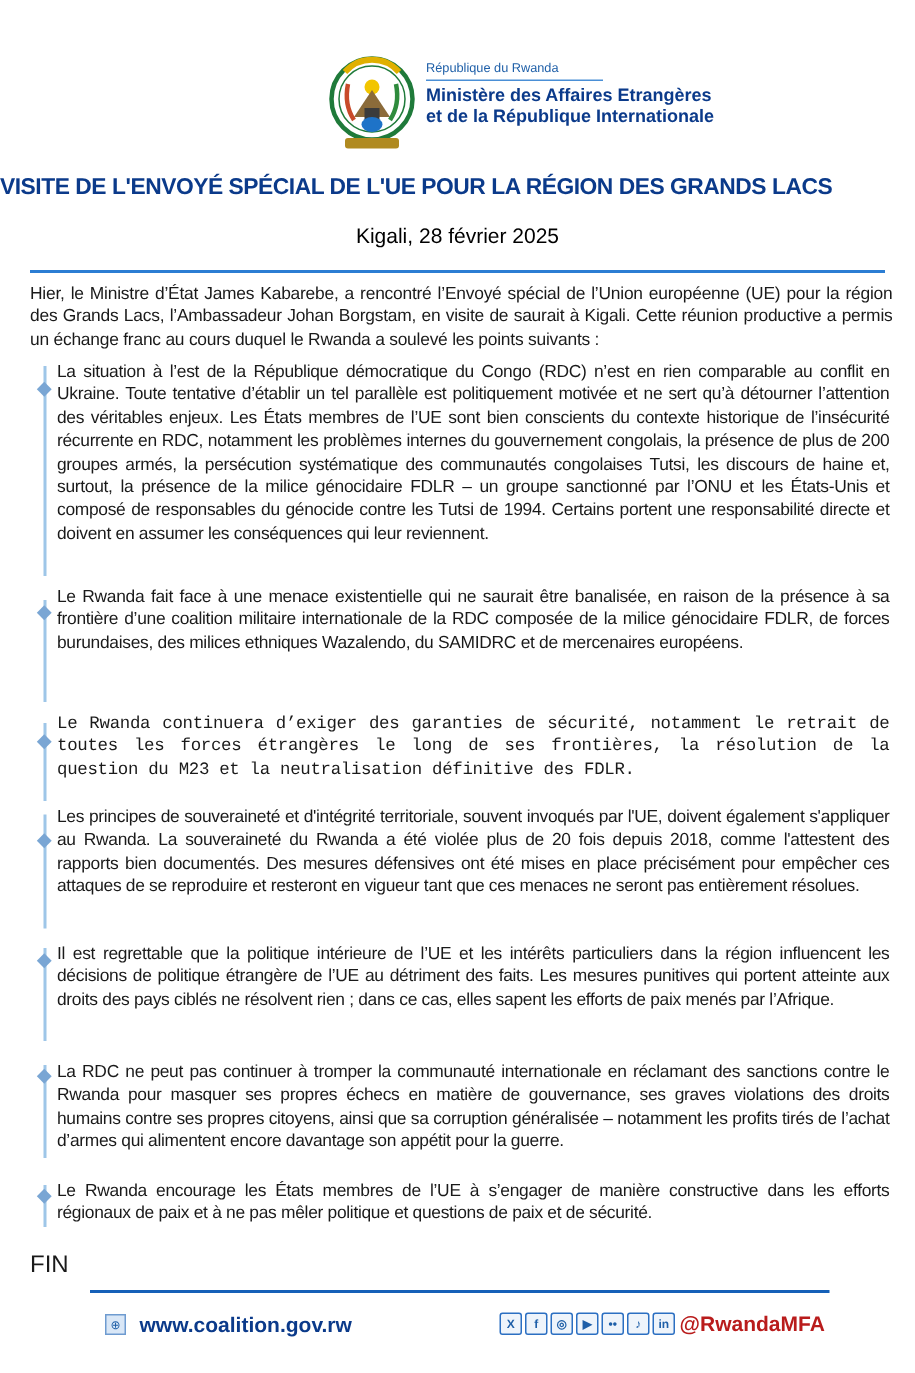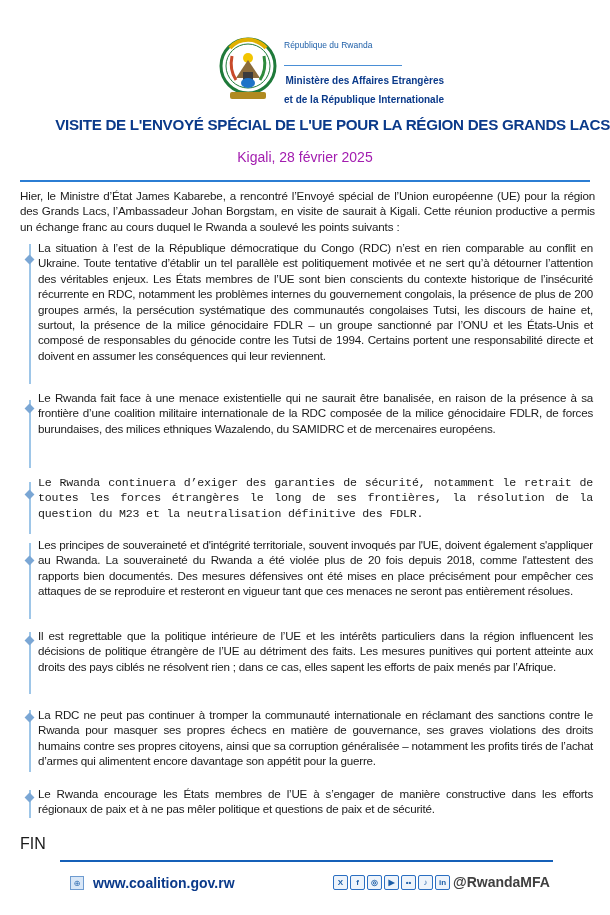--- a/index.html
+++ b/index.html
@@ -1,48 +1,48 @@
 <!DOCTYPE html>
 <html><head>
 <meta charset="utf-8">
 <style>
   html, body { margin:0; padding:0; background:#ffffff; }
   body { width:610px; height:915px; position:relative; overflow:hidden;
          font-family:"Liberation Sans", sans-serif; color:#1a1a1a; }
   .header { position:absolute; left:0; top:28px; width:610px; height:80px; }
   .emblem { position:absolute; left:218px; top:8px; width:60px; height:66px; }
   .header-text { position:absolute; left:284px; top:12px; }
-  .republic { font-size:8.5px; color:#1e5fa8; line-height:10px; padding-bottom:15px;
+  .republic { font-size:8.5px; color:#1e5fa8; line-height:10px; padding-bottom:3px;
               border-bottom:1px solid #4a8fd6; width:118px; }
-  .ministry { font-size:10px; font-weight:bold; color:#0b3a8a; line-height:9px; margin-top:10px;text-align:right; }
-  .title { position:absolute; left:0; top:116px; width:610px; text-align:right;
+  .ministry { font-size:12px; font-weight:bold; color:#0b3a8a; line-height:9px; margin-top:5px; }
+  .title { position:absolute; left:0; top:116px; width:610px; text-align:left;
            font-size:15.2px; font-weight:bold; color:#0b3a8a; letter-spacing:-0.3px;
            font-family:"Liberation Sans Narrow","Liberation Sans", sans-serif; }
   .date { position:absolute; left:0; top:149px; width:610px; text-align:center;
-          font-size:14px; color:#a21caf; }
+          font-size:14px; color:#000000; }
   .top-rule { position:absolute; left:20px; top:180px; width:570px; height:2px; background:#2b7dd3; }
   .intro { position:absolute; left:20px; top:188px; width:575px; font-size:11.6px;
            line-height:15.4px; text-align:justify; letter-spacing:-0.15px; }
   .point { position:absolute; left:38px; width:555px; font-size:11.6px; line-height:15.4px;
            text-align:justify; letter-spacing:-0.2px; }
   .vline { position:absolute; left:29px; width:2px; background:#9ec6e8; }
   .diamond { position:absolute; left:26px; width:7px; height:7px; background:#7aa6d4;
              transform:rotate(45deg); }
   .fin { position:absolute; left:20px; top:835px; font-size:16px; }
   .foot-rule { position:absolute; left:60px; top:860px; width:493px; height:2px; background:#1560b8; }
   .footer-web { position:absolute; left:70px; top:875px; display:flex; align-items:center; }
   .globe { width:12px; height:12px; background:#d9e7f7; border:1px solid #6e9bd0;
            display:inline-flex; align-items:center; justify-content:center; font-size:8px;
            color:#1e5fa8; margin-right:9px; }
   .web-text { font-size:14px; font-weight:bold; color:#0b3a8a; }
   .footer-social { position:absolute; left:333px; top:874px; display:flex; align-items:center; }
   .soc { width:13px; height:13px; border:1px solid #2b6fc2; border-radius:2px; margin-right:2px;
          display:inline-flex; align-items:center; justify-content:center; font-size:8px;
          font-weight:bold; color:#1e5fa8; background:#eef4fb; }
-  .handle { font-size:14px; font-weight:bold; color:#404040; margin-left:1px; }
+  .handle { font-size:14px; font-weight:bold; color:#b91c1c; margin-left:1px; }
 </style>
 </head>
 <body>
 
 <div class="header">
   <svg class="emblem" viewBox="0 0 60 66">
     <circle cx="30" cy="30" r="27" fill="#ffffff" stroke="#1f7a3a" stroke-width="3"></circle>
     <circle cx="30" cy="30" r="22" fill="none" stroke="#1f7a3a" stroke-width="1"></circle>
     <path d="M12 12 A24 24 0 0 1 48 12" fill="none" stroke="#e0b000" stroke-width="4"></path>
     <circle cx="30" cy="22" r="5" fill="#f2c500"></circle>

